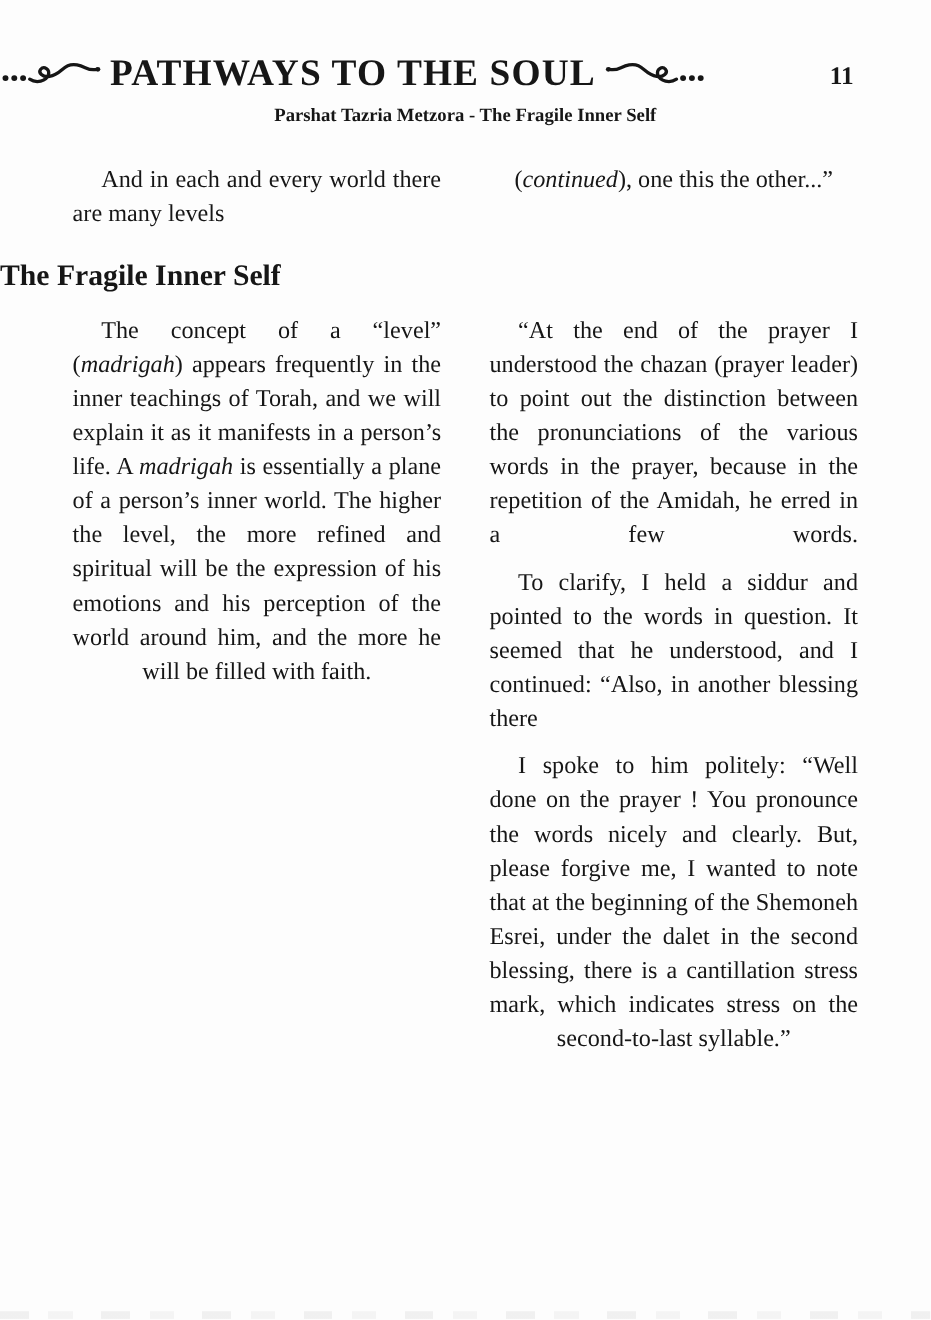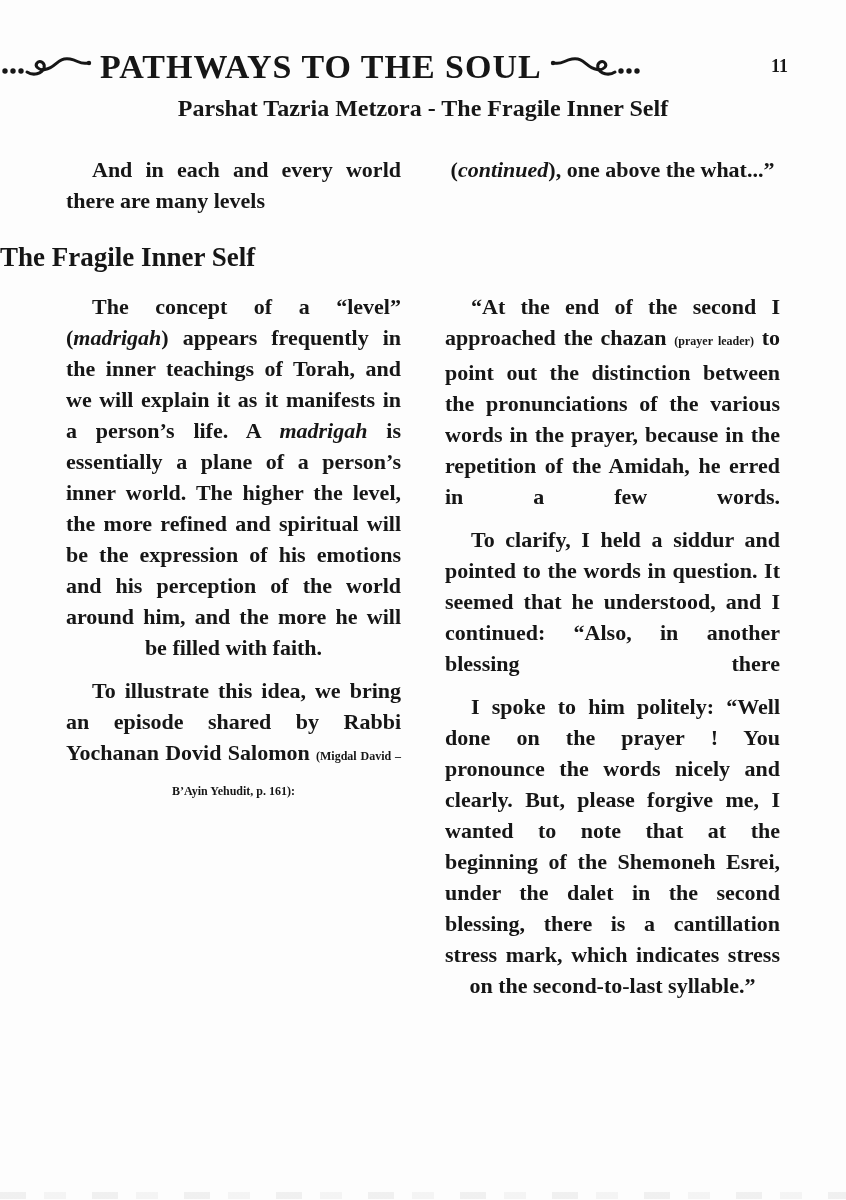--- a/index.html
+++ b/index.html
@@ -15,47 +15,46 @@
   
   .header { position:relative; padding-top:48px; }
   .title-row { display:flex; align-items:center; gap:8px; }
   .page-title {
     font-size:34px; font-weight:bold; letter-spacing:1px; white-space:nowrap;
   }
   .flourish { width:92px; height:30px; }
   .flourish svg { width:100%; height:100%; }
   .flourish.right svg { transform:scaleX(-1); }
   .page-number {
-    position:absolute; top:56px; right:58px;
-    font-size:18px; font-weight:bold;
+    position:absolute; top:56px; right:70px;
+    font-size:23px; font-weight:bold;
   }
   .subtitle {
-    text-align:center; font-weight:bold; font-size:24px; margin-top:9px;
+    text-align:center; font-weight:bold; font-size:17px; margin-top:9px;
   }
   
   .intro-row, .body-row { display:flex; gap:44px; padding:0 66px; box-sizing:border-box; }
   .col { width:335px; }
   .intro-row { margin-top:32px; }
   .section-heading {
     text-align:left; font-weight:bold; font-size:27px;
     margin:26px 0 18px 0;
   }
   
   .par {
     font-size:22px; line-height:31px;
     text-align:justify; text-indent:26px;
     margin:0 0 12px 0;
-    font-weight:bold;
   }
   .par:last-child { margin-bottom:0; }
   .par.no-indent { text-indent:0; }
   .par.last-center { text-align-last:center; }
   .par.last-justify { text-align-last:justify; }
   .it { font-style:italic; }
-  .sm { font-size:12px; }
+  .sm { font-size:22px; }
   
   .scan-edge {
     position:absolute; left:0; right:0; bottom:1px; height:7px;
     background:repeating-linear-gradient(90deg,
       rgba(0,0,0,0.05) 0 26px, transparent 26px 44px,
       rgba(0,0,0,0.035) 44px 66px, transparent 66px 92px);
   }
 </style>
 </head>
 <body>
@@ -90,32 +89,31 @@
     </div>
     <span class="page-number">11</span>
     <div class="subtitle">Parshat Tazria Metzora - The Fragile Inner Self</div>
   </div>
 
   <div class="intro-row">
     <div class="col" id="intro-left">
         <p class="par last-left"><span>And in each and every world there are many levels</span></p>
       </div>
     <div class="col" id="intro-right">
-        <p class="par last-center no-indent"><span>(</span><span class="it">continued</span><span>), one above the what...”</span></p>
+        <p class="par last-center no-indent"><span>(</span><span class="it">continued</span><span>), one this the other...”</span></p>
       </div>
   </div>
 
   <div class="section-heading">The Fragile Inner Self</div>
 
   <div class="body-row">
     <div class="col" id="body-left">
         <p class="par last-center"><span>The concept of a “level” (</span><span class="it">madrigah</span><span>) appears frequently in the inner teachings of Torah, and we will explain it as it manifests in a person’s life. A </span><span class="it">madrigah</span><span> is essentially a plane of a person’s inner world. The higher the level, the more refined and spiritual will be the expression of his emotions and his perception of the world around him, and the more he will be filled with faith.</span></p>
-        <p class="par last-center"><span>To illustrate this idea, we bring an episode shared by Rabbi Yochanan Dovid Salomon </span><span class="sm">(Migdal David – B’Ayin Yehudit, p. 161):</span></p>
       </div>
     <div class="col" id="body-right">
-        <p class="par last-justify"><span>“At the end of the second I approached the chazan </span><span class="sm">(prayer leader)</span><span> to point out the distinction between the pronunciations of the various words in the prayer, because in the repetition of the Amidah, he erred in a few words.</span></p>
+        <p class="par last-justify"><span>“At the end of the prayer I understood the chazan </span><span class="sm">(prayer leader)</span><span> to point out the distinction between the pronunciations of the various words in the prayer, because in the repetition of the Amidah, he erred in a few words.</span></p>
         <p class="par last-justify"><span>To clarify, I held a siddur and pointed to the words in question. It seemed that he understood, and I continued: “Also, in another blessing there</span></p>
         <p class="par last-center"><span>I spoke to him politely: “Well done on the prayer ! You pronounce the words nicely and clearly. But, please forgive me, I wanted to note that at the beginning of the Shemoneh Esrei, under the dalet in the second blessing, there is a cantillation stress mark, which indicates stress on the second-to-last syllable.”</span></p>
       </div>
   </div>
 
   <div class="scan-edge"></div>
 </div>
 
 </body></html>

